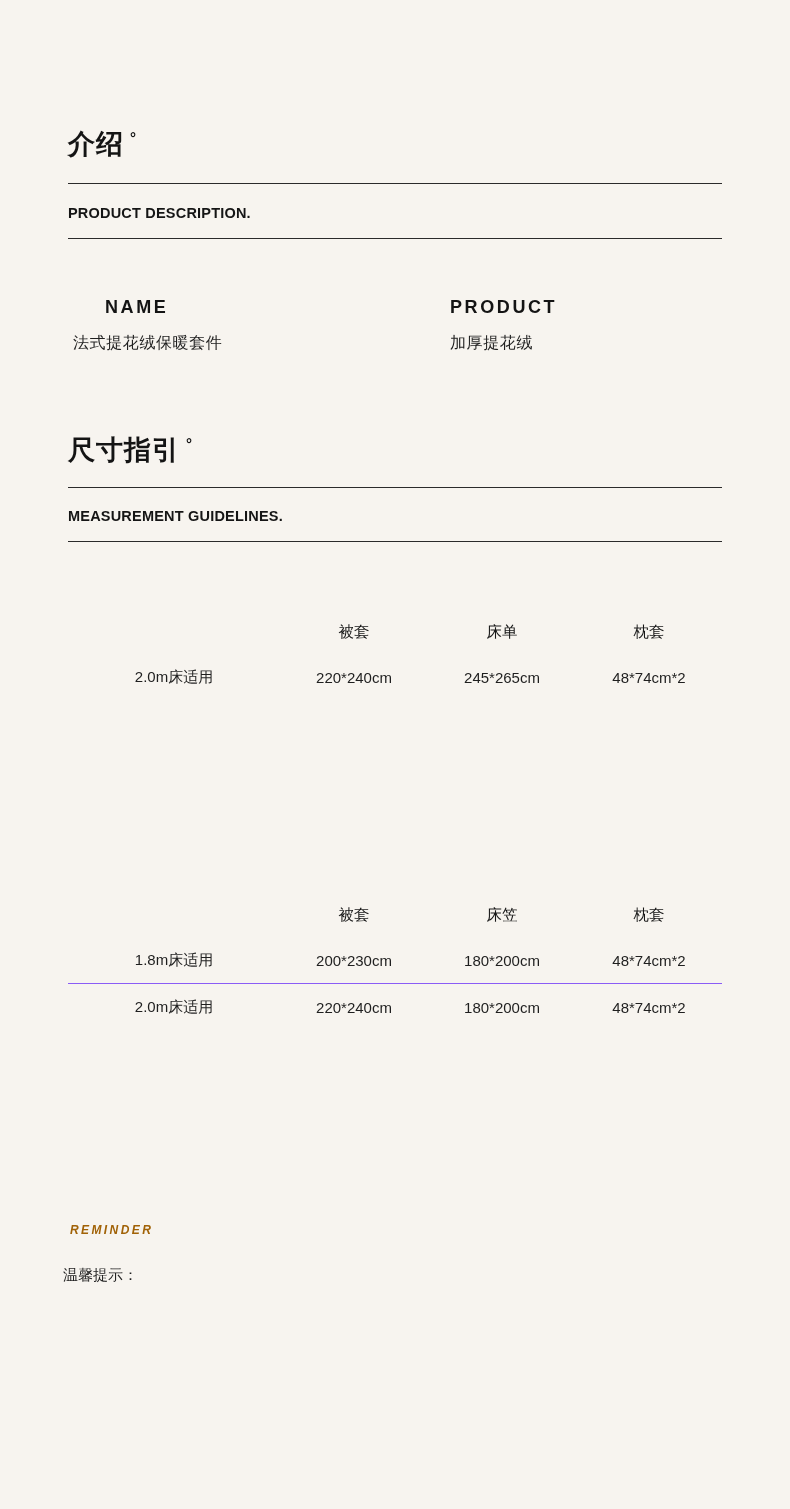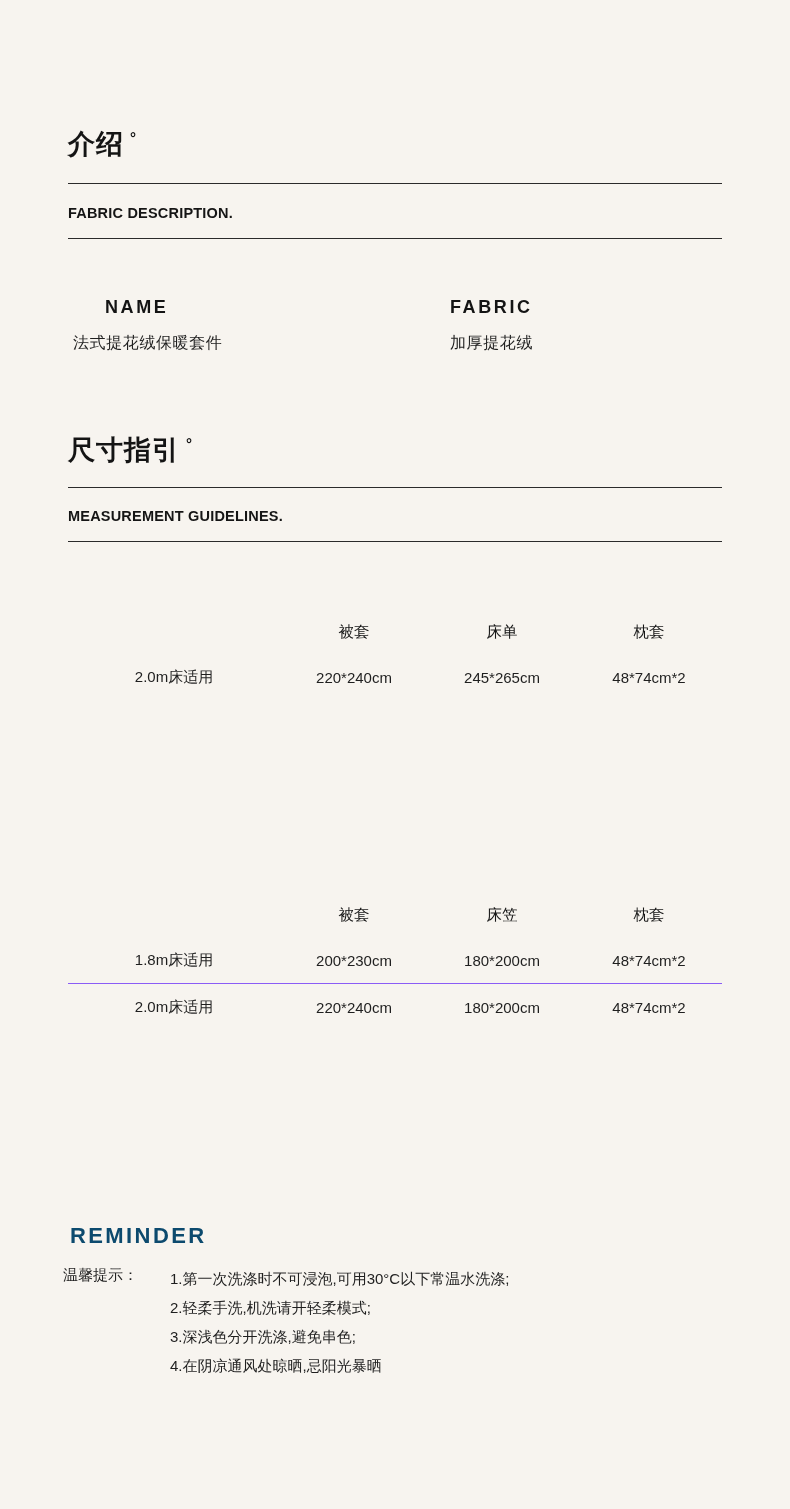--- a/index.html
+++ b/index.html
@@ -92,25 +92,26 @@
   .size-table tbody tr + tr td {
     border-top: 1px solid #8b5cf6;
   }
   .size-table td.rowhead {
     font-size: 15px;
   }
 
   
   .reminder-title {
     position: absolute;
-    font-size: 22px;
+    font-size: 12px;
     font-weight: bold;
     letter-spacing: 2.4px;
-    color: #0c4a6e;
-    white-space: nowrap;
+    color: #a16207;
+    white-space: nowrap;
+    font-style: italic;
   }
   .reminder-lead {
     position: absolute;
     font-size: 15px;
     color: #1f1f1f;
     white-space: nowrap;
   }
   .reminder-list {
     position: absolute;
     font-size: 15px;
@@ -125,28 +126,28 @@
 <body>
 
 <div class="page">
 
   <div class="sec-zh" style="left:68px; top:126px;">
     <span>介绍</span><span class="deg">°</span>
   </div>
 
   <div class="rule" style="left:68px; top:183px; width:654px;"></div>
 
-  <div class="sec-en" style="left:68px; top:205px;">FABRIC DESCRIPTION.</div>
+  <div class="sec-en" style="left:68px; top:205px;">PRODUCT DESCRIPTION.</div>
 
   <div class="rule" style="left:68px; top:238px; width:654px;"></div>
 
   <div class="kv-label" style="left:78px; top:297px;margin-left:27px;">NAME</div>
   <div class="kv-value" style="left:73px; top:333px;">法式提花绒保暖套件</div>
 
-  <div class="kv-label" style="left:450px; top:297px;">FABRIC</div>
+  <div class="kv-label" style="left:450px; top:297px;">PRODUCT</div>
   <div class="kv-value" style="left:450px; top:333px;">加厚提花绒</div>
 
   <div class="sec-zh" style="left:68px; top:432px;">
     <span>尺寸指引</span><span class="deg">°</span>
   </div>
 
   <div class="rule" style="left:68px; top:487px; width:654px;"></div>
 
   <div class="sec-en" style="left:68px; top:508px;">MEASUREMENT GUIDELINES.</div>
 
@@ -205,20 +206,14 @@
         <td>180*200cm</td>
         <td>48*74cm*2</td>
       </tr>
     </tbody>
   </table>
 
   <div class="reminder-title" style="left:70px; top:1223px;">REMINDER</div>
 
   <div class="reminder-lead" style="left:63px; top:1266px;">温馨提示：</div>
 
-  <div class="reminder-list" style="left:170px; top:1264px;">
-    <div>1.第一次洗涤时不可浸泡,可用30°C以下常温水洗涤;</div>
-    <div>2.轻柔手洗,机洗请开轻柔模式;</div>
-    <div>3.深浅色分开洗涤,避免串色;</div>
-    <div>4.在阴凉通风处晾晒,忌阳光暴晒</div>
-  </div>
 
 </div>
 
 </body></html>

